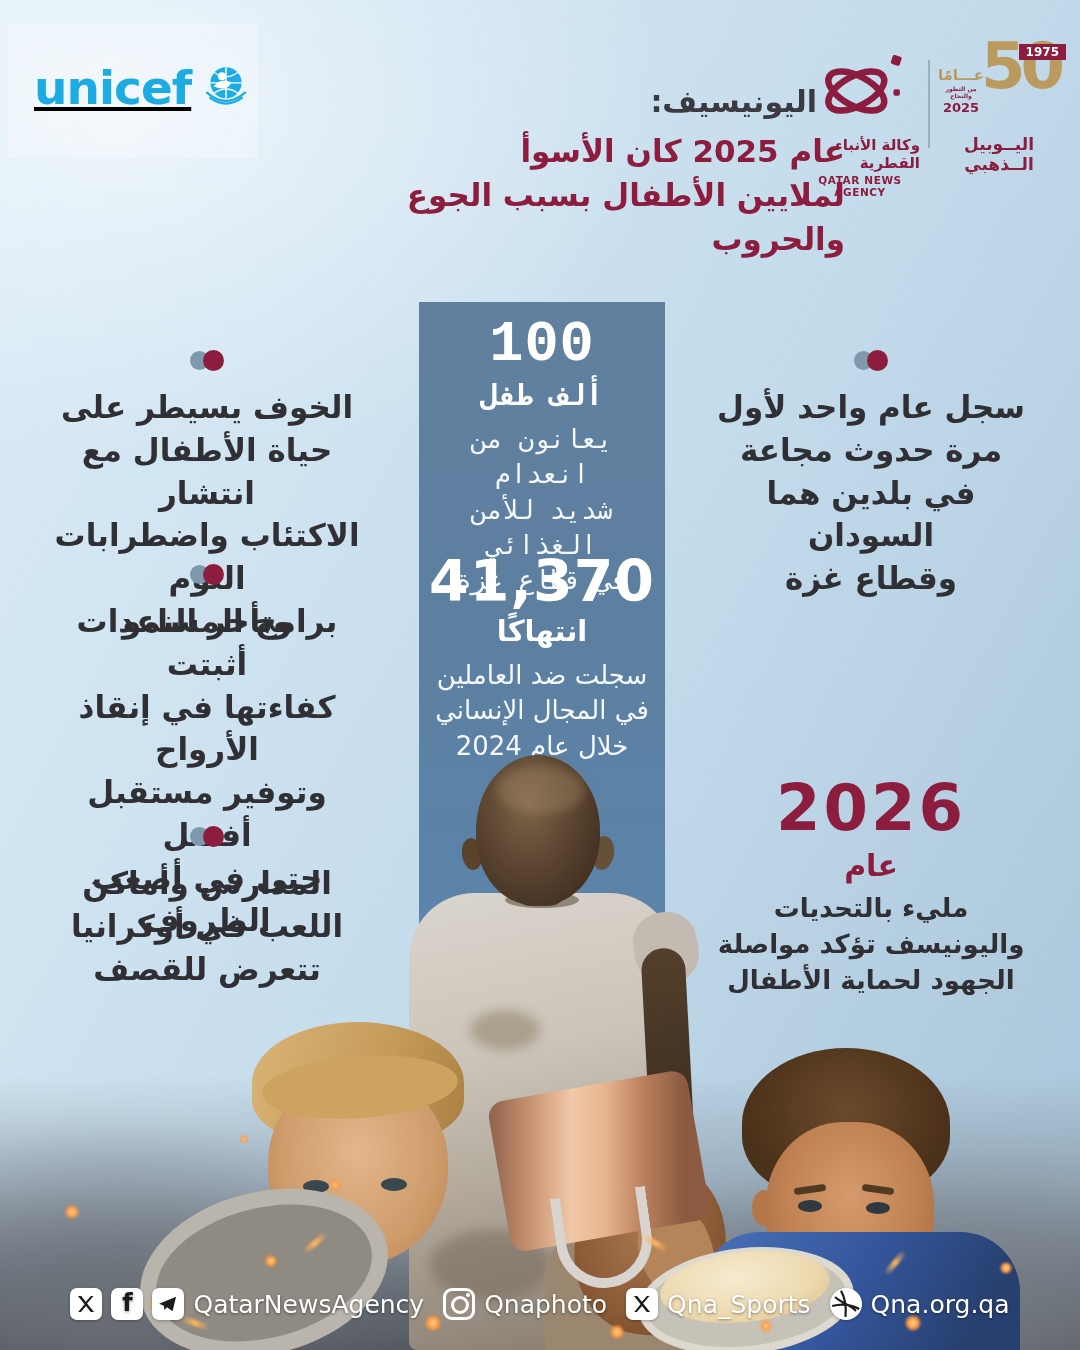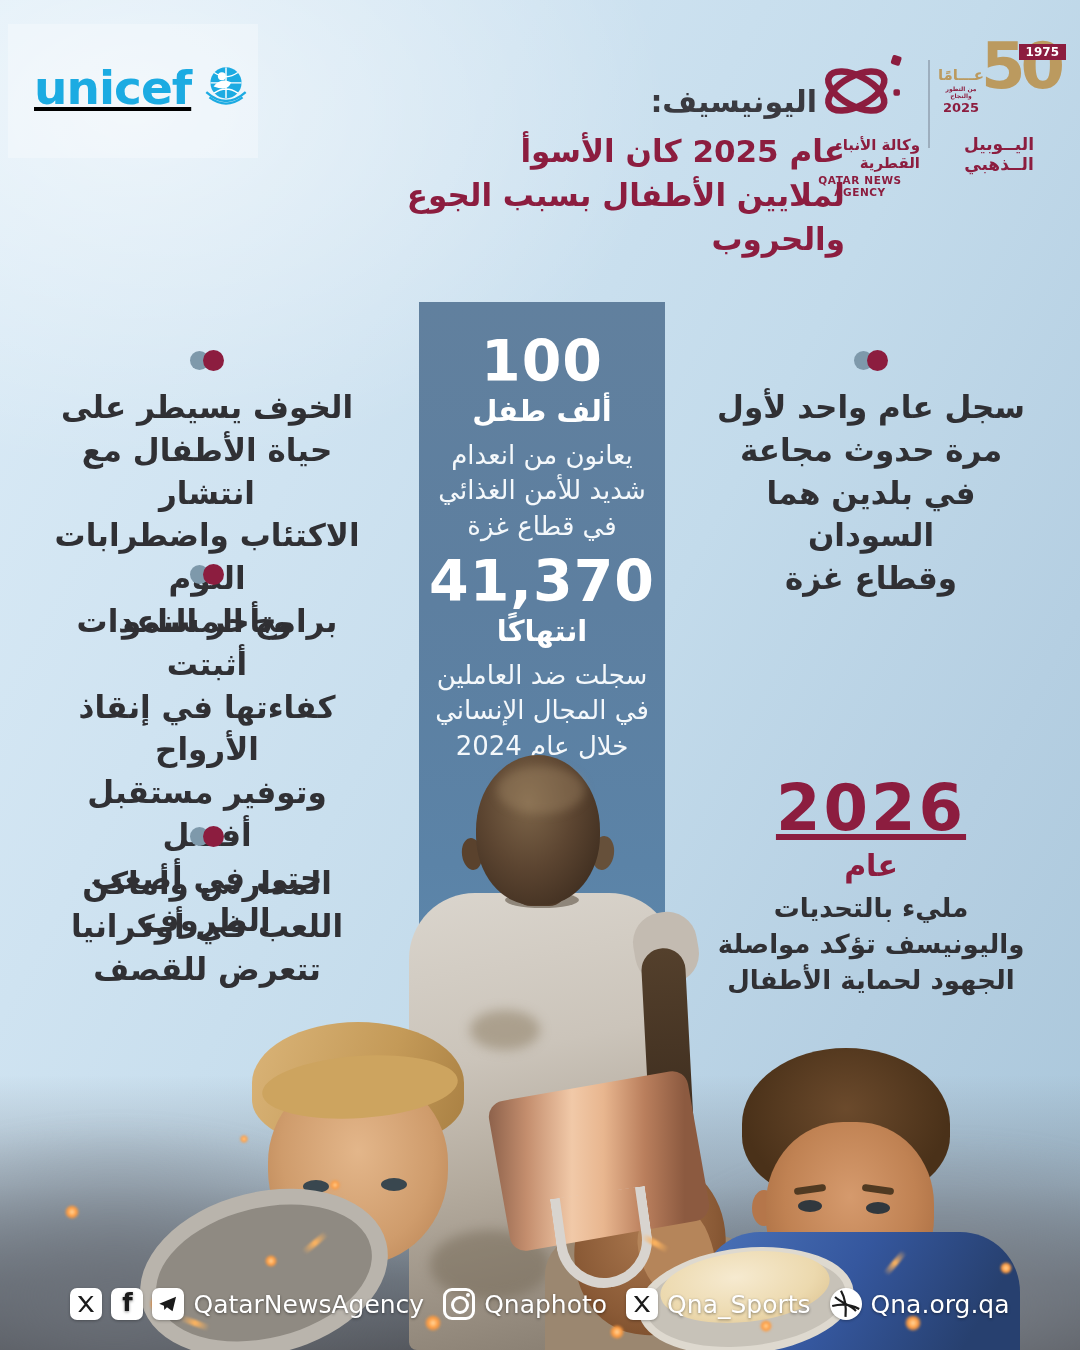--- a/index.html
+++ b/index.html
@@ -32,38 +32,38 @@
   .jub-side{position:absolute;left:-4px;top:22px;width:54px;text-align:center;}
   .jub-side-word{font-size:15px;font-weight:800;color:#bb9a5f;}
   .jub-side-sub{font-size:6px;font-weight:700;color:#8c1d3f;margin-top:1px;}
   .jub-side-year{font-size:13px;font-weight:800;color:#8c1d3f;margin-top:1px;}
   .jub-caption{font-size:17px;font-weight:800;color:#8c1d3f;margin-top:2px;}
 
   
   .column{left:419px;top:302px;width:246px;height:862px;z-index:1;
     background:linear-gradient(180deg,#61809e 0%,#5d7fa0 35%,#5b83a7 65%,#5f8cb2 100%);}
   .stat{position:absolute;left:0;width:246px;text-align:center;color:#fff;}
-  .stat1{top:30px;}
+  .stat1{top:14px;font-family:Liberation Mono, monospace;}
   .stat2{top:250px;}
   .stat-value{font-size:57px;font-weight:800;line-height:1.05;letter-spacing:1px;}
   .stat-unit{font-size:29px;font-weight:700;margin-top:2px;}
   .stat-desc{font-size:26px;font-weight:400;line-height:1.36;margin-top:10px;white-space:pre-line;color:#f4f8fb;}
 
   
   .bullet{position:absolute;width:310px;text-align:center;z-index:2;}
   .dots{display:inline-block;width:34px;height:20px;position:relative;margin-bottom:12px;}
   .d1{position:absolute;left:0;top:1px;width:19px;height:19px;border-radius:50%;background:#7e99ab;}
   .d2{position:absolute;left:13px;top:0;width:21px;height:21px;border-radius:50%;background:#8c1d3f;}
   .b-text{font-size:31px;font-weight:700;color:#303034;line-height:1.38;white-space:pre-line;}
   .bL1{left:52px;top:350px;} .bL2{left:52px;top:564px;} .bL3{left:52px;top:826px;}
   .bR1{left:716px;top:350px;} .bR2{left:716px;top:564px;}
 
   
   .outlook{left:716px;top:776px;width:310px;text-align:center;z-index:2;}
-  .outlook-year{font-size:64px;font-weight:800;color:#8c1d3f;letter-spacing:3px;line-height:1;text-decoration:underline;}
+  .outlook-year{font-size:64px;font-weight:800;color:#8c1d3f;letter-spacing:3px;line-height:1;}
   .outlook-unit{font-size:30px;font-weight:800;color:#8c1d3f;margin-top:8px;}
   .outlook-desc{font-size:26px;font-weight:700;color:#303034;line-height:1.38;margin-top:8px;white-space:pre-line;}
 
   
   .photo{position:absolute;inset:0;z-index:3;pointer-events:none;}
   .ph{position:absolute;}
   .ground-strip{left:0;top:1075px;width:1080px;height:275px;
     background:linear-gradient(180deg,rgba(130,140,150,0) 0%,rgba(118,126,136,0.45) 40%,rgba(92,97,105,0.85) 75%,#55585e 100%);}
   .ground-left{left:-60px;top:1120px;width:500px;height:250px;filter:blur(10px);
     background:radial-gradient(ellipse at 35% 70%,rgba(108,113,121,0.85),rgba(108,113,121,0) 70%);}

